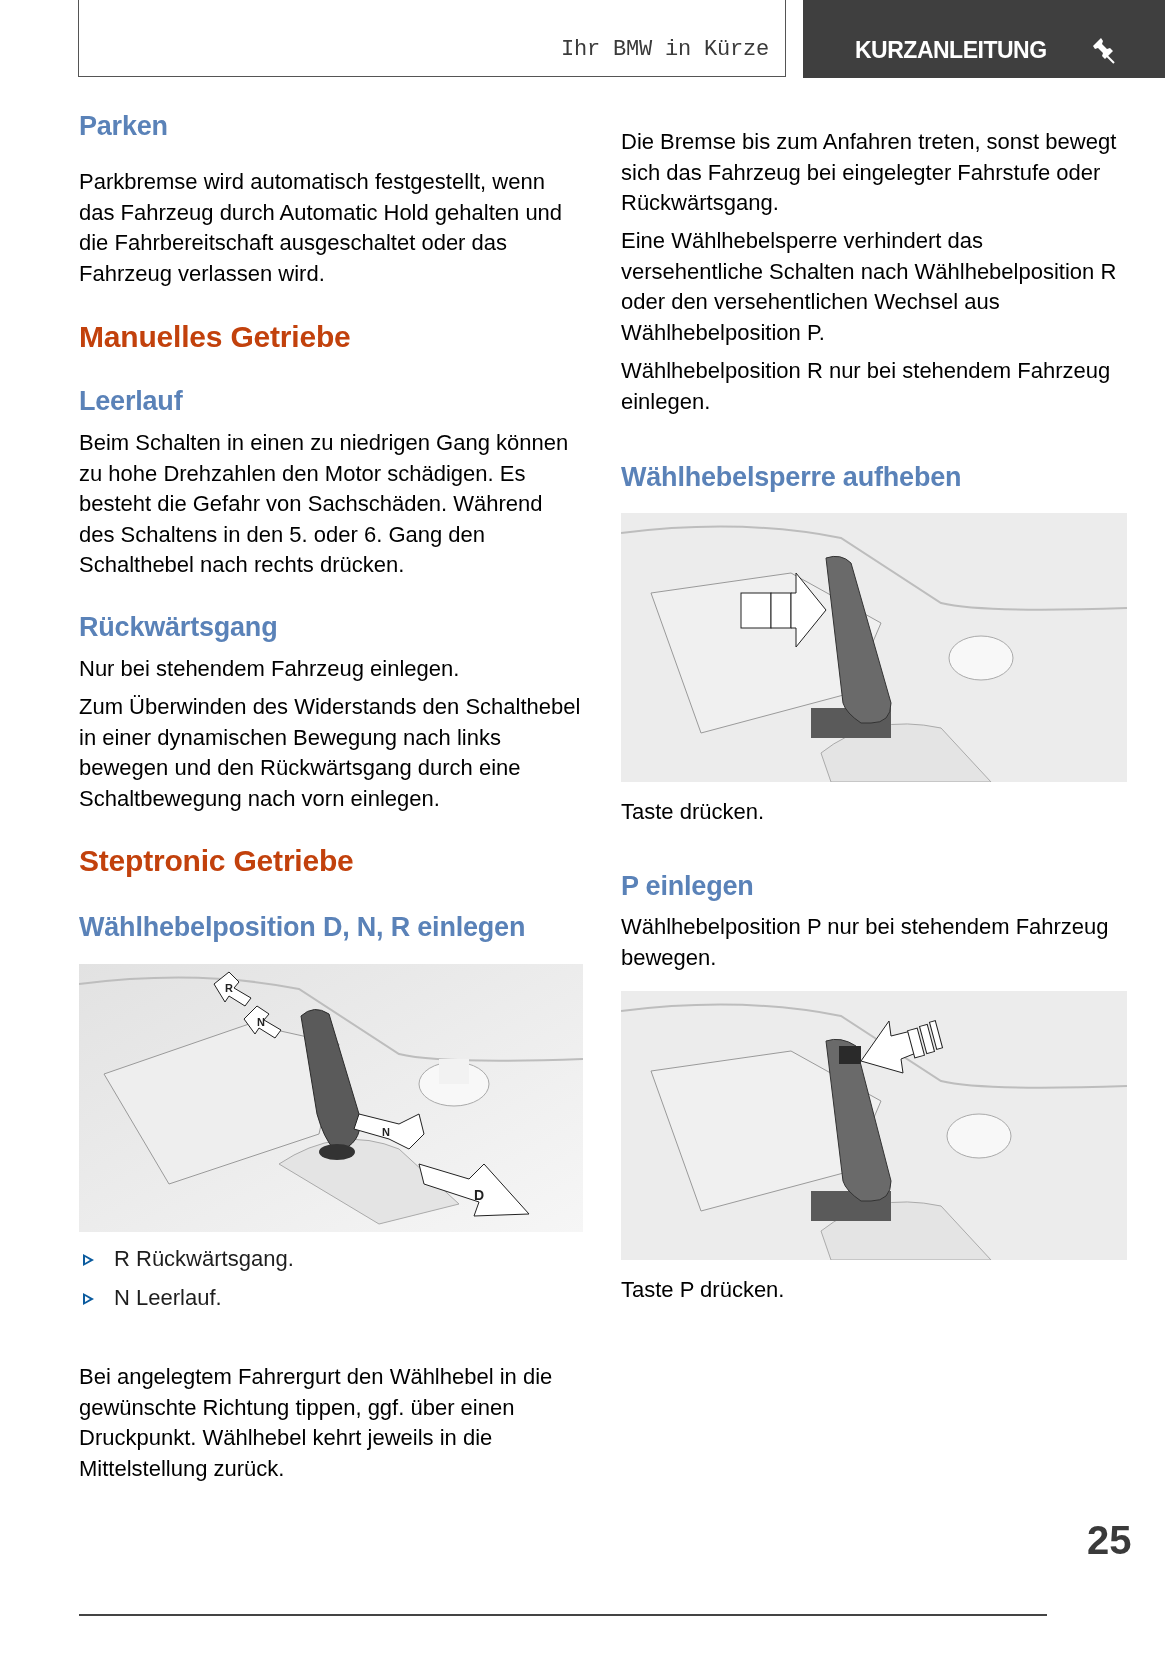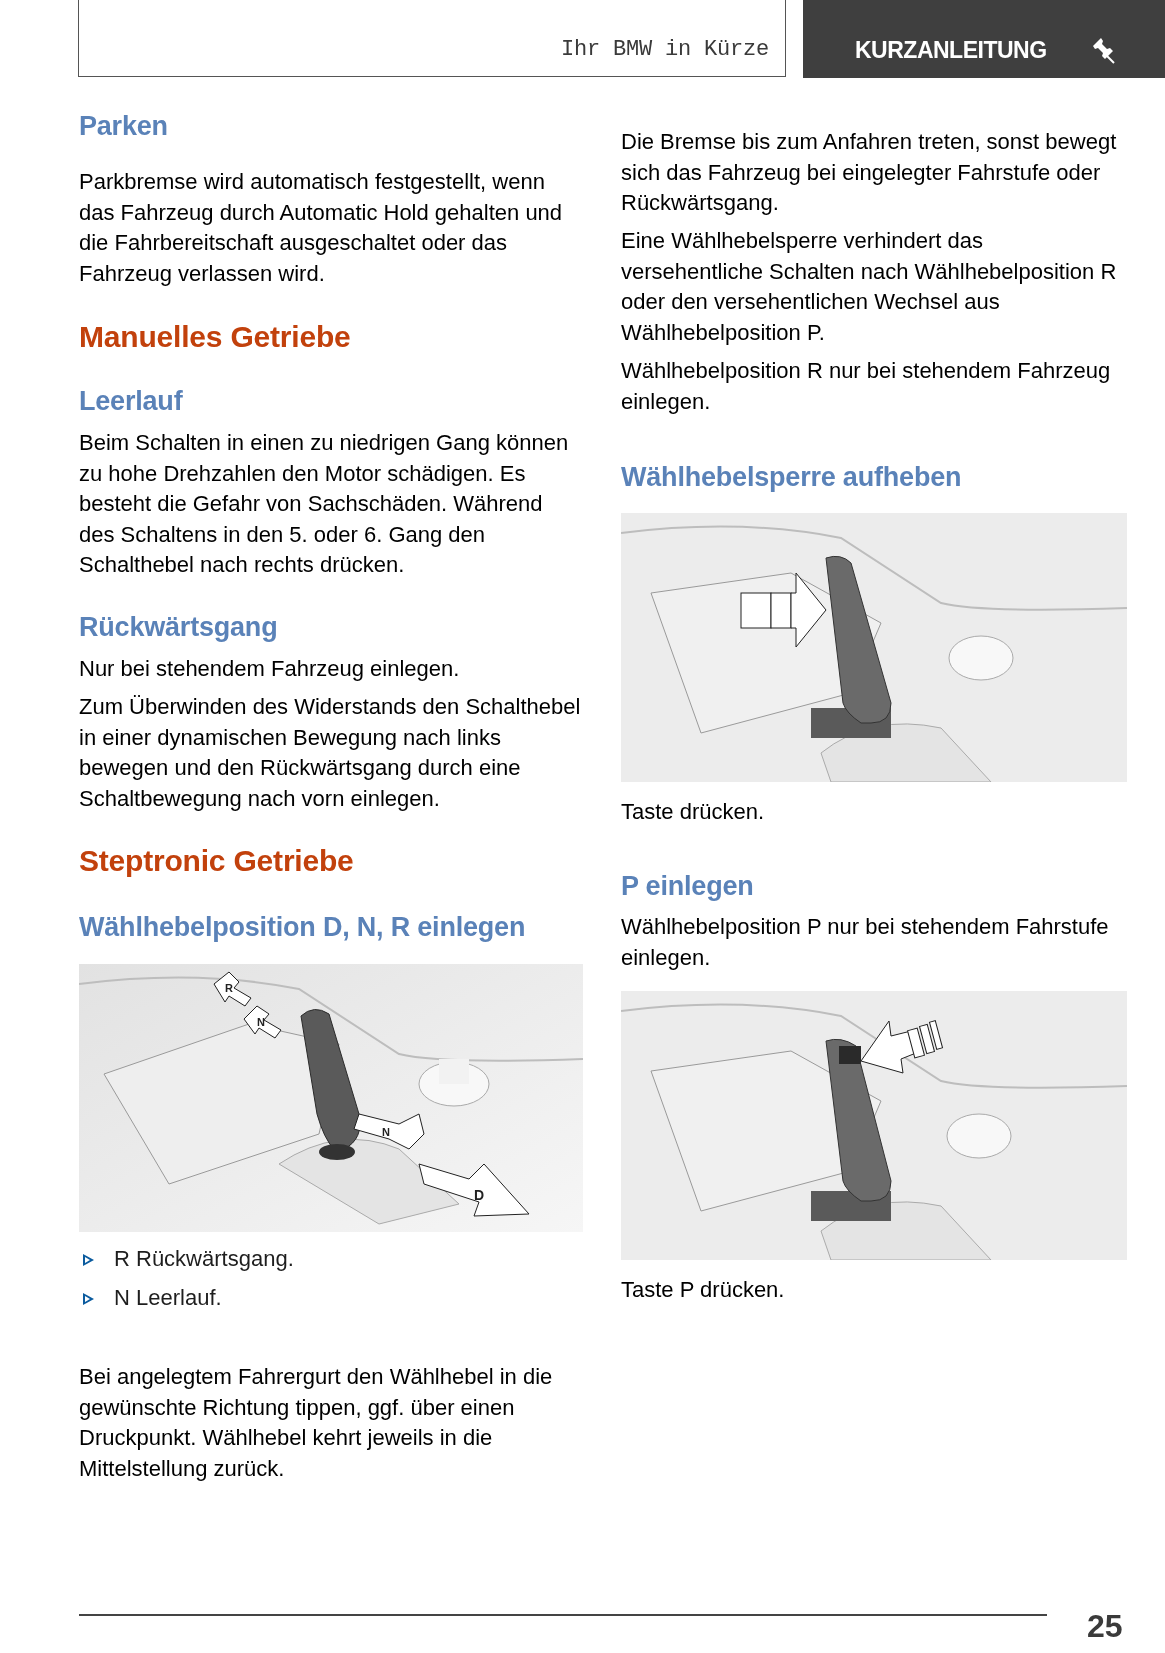--- a/index.html
+++ b/index.html
@@ -19,21 +19,21 @@
   h2.el { font-size:27px; font-weight:bold; color:#5a82b8; letter-spacing:-0.2px; }
   p.el { font-size:22px; line-height:30.5px; color:#000000; width:505px; }
   .img { position:absolute; left:0; background:#ececec; overflow:hidden; }
   .bullets { position:absolute; left:0; list-style:none; padding:0; margin:0; width:505px; }
   .bullets li { font-size:22px; height:39px; line-height:30px; position:relative; padding-left:35px; }
   .bullets .tri { position:absolute; left:4px; top:10px; width:0; height:0;
                   border-top:6px solid transparent; border-bottom:6px solid transparent; border-left:11px solid #0b5b9e; }
   .bullets .tri::after { content:""; position:absolute; left:-9px; top:-3px; width:0; height:0;
                   border-top:3px solid transparent; border-bottom:3px solid transparent; border-left:5px solid #fff; }
   .footer-line { position:absolute; left:79px; top:1614px; width:968px; height:2px; background:#444; }
-  .page-num { position:absolute; left:1087px; top:1608px; font-size:32px; font-weight:bold; color:#3a3a3a; }
+  .page-num { position:absolute; left:1087px; top:1518px; font-size:40px; font-weight:bold; color:#3a3a3a; }
 </style>
 </head>
 <body>
 
 <div class="hdr-box">
   <span class="hdr-sub">Ihr BMW in Kürze</span>
 </div>
 <div class="hdr-dark">
   <span class="hdr-title">KURZANLEITUNG</span>
   <svg class="pin" viewBox="0 0 26 28">
@@ -111,21 +111,21 @@
       <rect x="190" y="195" width="80" height="30" fill="#5a5a5a"></rect>
       <path d="M205,45 Q220,40 230,50 L270,190 Q270,210 250,210 L240,210 Q225,200 222,190 Z" fill="#6a6a6a" stroke="#333"></path>
       <rect x="120" y="80" width="30" height="35" fill="#fff" stroke="#222"></rect>
       <rect x="150" y="80" width="20" height="35" fill="#fff" stroke="#222"></rect>
       <polygon points="170,80 175,80 175,60 205,97 175,134 175,115 170,115" fill="#fff" stroke="#222"></polygon>
     </svg>
   </div>
   <p class="el" style="top:797px">Taste drücken.</p>
 
   <h2 class="el" style="top:871px">P einlegen</h2>
-  <p class="el" style="top:912px">Wählhebelposition P nur bei stehendem Fahrstufe einlegen.</p>
+  <p class="el" style="top:912px">Wählhebelposition P nur bei stehendem Fahrzeug bewegen.</p>
 
   <div class="img" style="top:991px; width:506px; height:269px">
     <svg width="506" height="269" viewBox="0 0 506 269">
       <rect width="506" height="269" fill="#ececec"></rect>
       <path d="M0,20 Q120,5 220,25 L320,90 Q360,100 506,95" stroke="#bdbdbd" fill="none" stroke-width="2"></path>
       <path d="M30,80 L170,60 L260,110 L230,180 L80,220 Z" fill="#f0f0f0" stroke="#9a9a9a"></path>
       <ellipse cx="358" cy="145" rx="32" ry="22" fill="#f8f8f8" stroke="#aaa"></ellipse>
       <path d="M200,240 Q250,200 320,215 L370,269 L210,269 Z" fill="#e4e4e4" stroke="#aaa"></path>
       <rect x="190" y="200" width="80" height="30" fill="#5a5a5a"></rect>
       <path d="M205,50 Q220,45 235,55 L270,190 Q270,210 250,210 L240,210 Q225,200 222,190 Z" fill="#6a6a6a" stroke="#333"></path>

